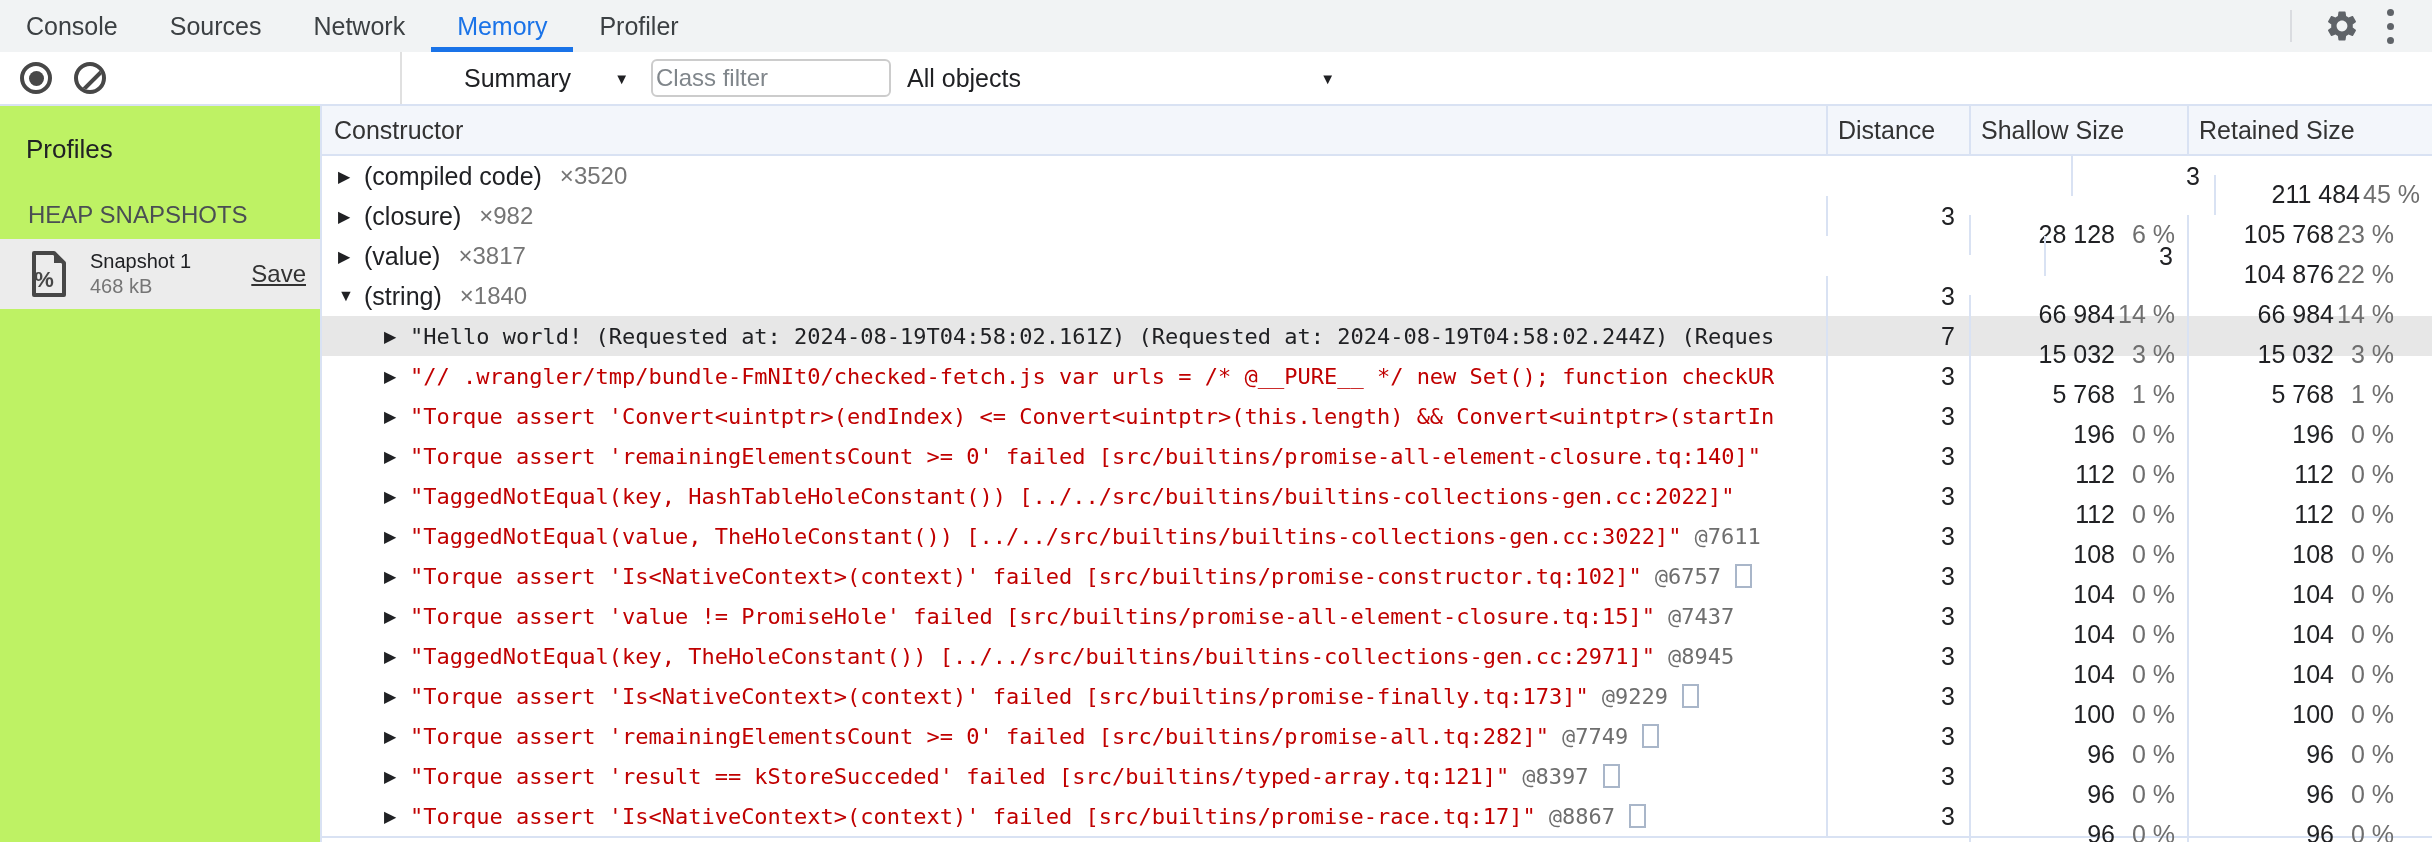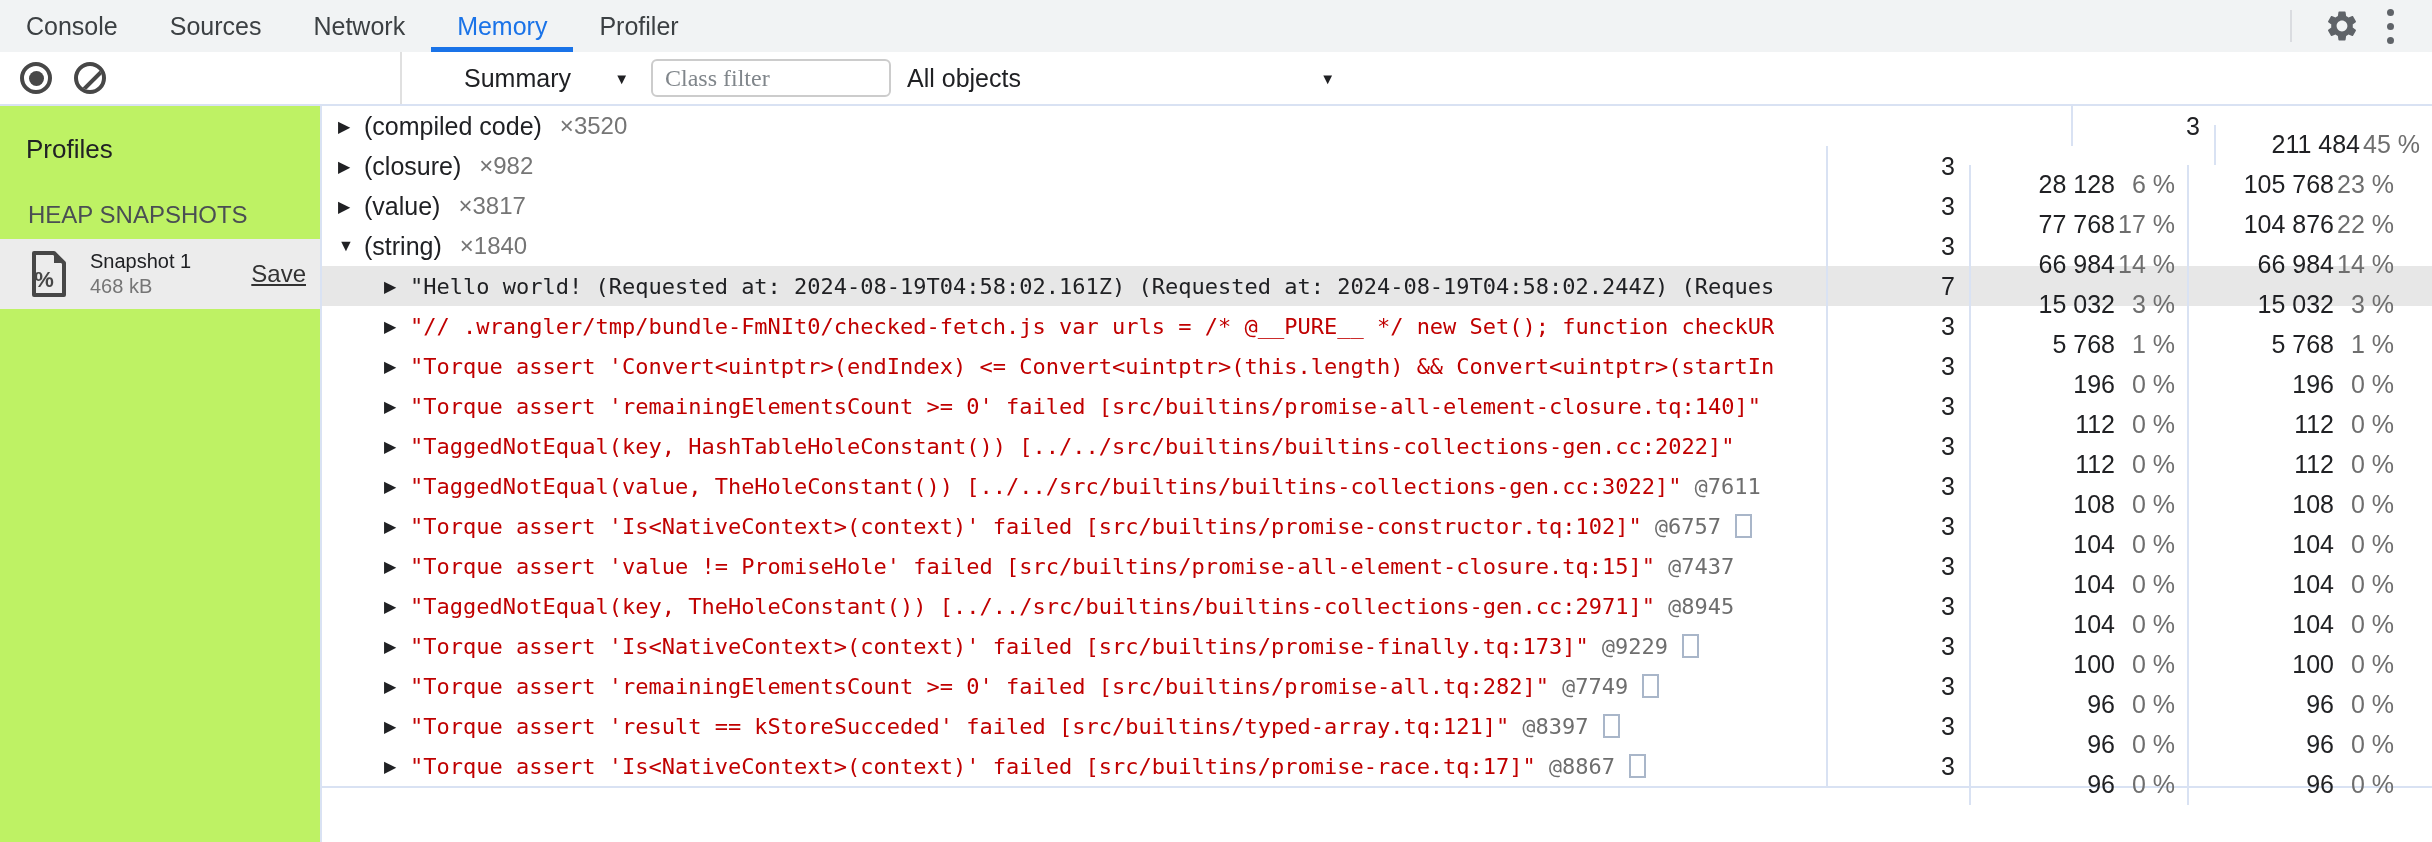--- a/index.html
+++ b/index.html
@@ -24,21 +24,21 @@
   .record-icon::after { content:""; position:absolute; left:50%; top:50%; width:15px; height:15px;
     margin:-7.5px 0 0 -7.5px; border-radius:50%; background:#474747; }
   .clear-icon { width:32px; height:32px; border:4px solid #474747; border-radius:50%; position:relative; overflow:hidden; }
   .clear-icon::after { content:""; position:absolute; left:-3px; top:11px; width:38px; height:3.5px;
     background:#474747; transform:rotate(-45deg); }
   .toolbar-main { flex:1; display:flex; align-items:center; padding-left:14px; }
   .select-ctl { display:flex; align-items:center; justify-content:space-between; font-size:25px; color:#202124; }
   .select-ctl .arr { font-size:15px; color:#202124; margin-left:14px; }
   .summary-ctl { width:165px; margin-right:22px;margin-left:48px; }
   .filter-input { width:240px; height:38px; border:2px solid #ccc; border-radius:6px; font-size:24px;
-    padding:0 12px; color:#202124; font-family:Liberation Serif, serif; outline:none; }
+    padding:0 3px; color:#202124; font-family:Liberation Sans, sans-serif; outline:none; }
   .filter-input::placeholder { color:#80868b; }
   .objects-ctl { width:428px; margin-left:16px; }
 
   
   .content { display:flex; height:736px; }
 
   
   .sidebar { width:322px; border-right:2px solid #d9e2f3; background:#bef264; }
   .sb-title { font-size:26px; color:#202124; padding:28px 0 0 26px; }
   .sb-section { font-size:24px; color:#4a4e53; padding:36px 0 10px 28px; }
@@ -148,20 +148,34 @@
       </svg>
       <div class="sb-item-text">
         <div class="sb-item-name">Snapshot 1</div>
         <div class="sb-item-size">468 kB</div>
       </div>
       <span class="sb-save">Save</span>
     </div>
   </div>
 
   <div class="grid">
+    <div class="g-head">
+      <div class="c-constructor">
+          <span>Constructor</span>
+        </div>
+      <div class="hcell h-distance">
+          <span>Distance</span>
+        </div>
+      <div class="hcell h-shallow">
+          <span>Shallow Size</span>
+        </div>
+      <div class="hcell h-retained">
+          <span>Retained Size</span>
+        </div>
+    </div>
     <div class="g-rows">
         <div class="row group">
     <div class="c-constructor">
       <span class="arrow">▶</span>
       <span class="gname">(compiled code)</span>
       <span class="gcount">×3520</span>
 
     </div>
     <div class="c-distance">3</div>
     <div class="c-size shallow">
@@ -187,24 +201,20 @@
     </div>
   </div>
         <div class="row group">
     <div class="c-constructor">
       <span class="arrow">▶</span>
       <span class="gname">(value)</span>
       <span class="gcount">×3817</span>
 
     </div>
     <div class="c-distance">3</div>
-    <div class="c-size shallow">
-      <span class="num num-shallow">77 768</span>
-      <span class="pct pct-shallow">17 %</span>
-    </div>
     <div class="c-size retained">
       <span class="num num-retained">104 876</span>
       <span class="pct pct-retained">22 %</span>
     </div>
   </div>
         <div class="row group">
     <div class="c-constructor">
       <span class="arrow">▼</span>
       <span class="gname">(string)</span>
       <span class="gcount">×1840</span>

